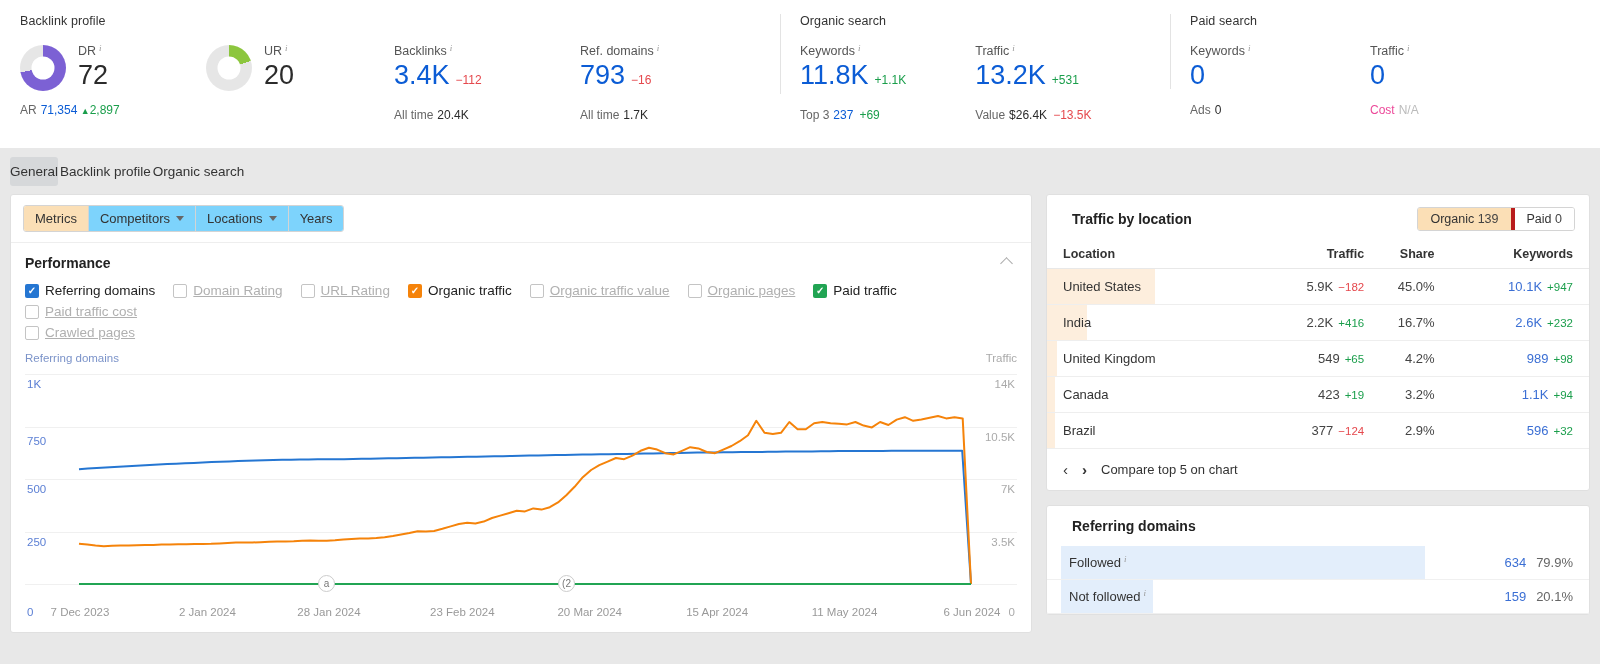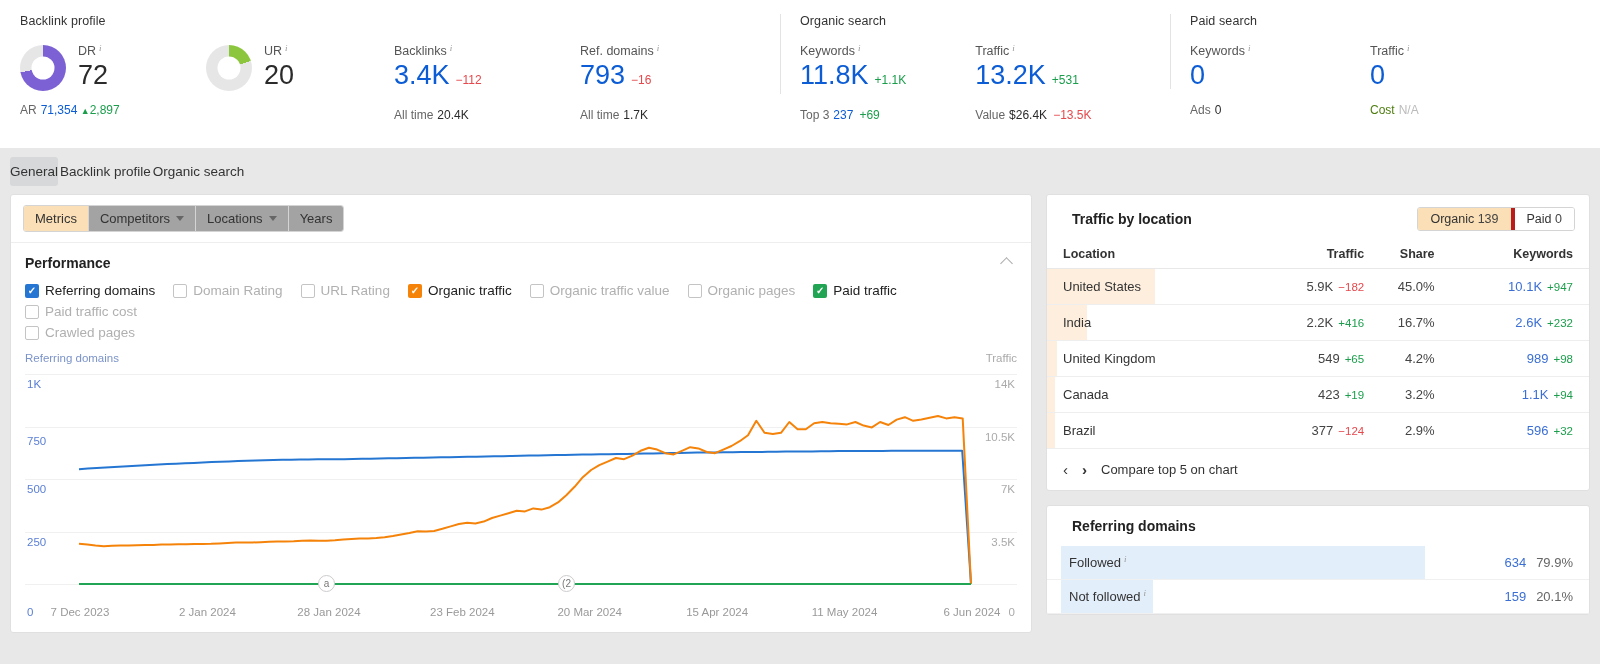--- a/index.html
+++ b/index.html
@@ -54,21 +54,21 @@
   }
   .m-value.blue { color: #0b5cd5; }
   .delta { font-size: 12px; margin-left: 6px; font-weight: 400; }
   .delta.neg { color: #e5484d; }
   .delta.pos { color: #1a9e4b; }
   .m-sub {
     font-size: 12px; color: #666; margin-top: 12px; white-space: nowrap;
   }
   .m-sub .v { color: #2b2b2b; margin-left: 4px; }
   .m-sub .v.blue { color: #0b5cd5; }
-  .m-sub .muted { color: #4d7c0f; }
+  .m-sub .muted { color: #ec4899; }
   .m-sub .muted2 { color: #bbb; }
   .tri-up { color: #1a9e4b; font-size: 9px; }
 
   
   .tabbar {
     height: 46px; background: #e8e8e8;
     display: flex; align-items: center; padding-left: 10px; gap: 2px;
   }
   .tab {
     padding: 7px 0; font-size: 13.5px; color: #333; cursor: pointer;
@@ -82,21 +82,21 @@
   .right-col { width: 544px; flex: none; display: flex; flex-direction: column; gap: 14px; }
   .card { background: #fff; border: 1px solid #e0e0e0; border-radius: 3px; }
 
   
   .chart-toolbar {
     display: flex; align-items: center; justify-content: space-between;
     padding: 10px 12px; border-bottom: 1px solid #eee;
   }
   .btn-group { display: flex; border: 1px solid #d4d4d4; border-radius: 3px; overflow: hidden; }
   .btn-group > div {
-    padding: 5px 11px; font-size: 13px; color: #333; background: #a3a3a3;
+    padding: 5px 11px; font-size: 13px; color: #333; background: #7dd3fc;
     border-right: 1px solid #d4d4d4; cursor: pointer; white-space: nowrap;
     display: flex; align-items: center; gap: 6px;
   }
   .btn-group > div:last-child { border-right: none; }
   .btn-group > div.sel { background: #fbdfb6; }
   .caret { width: 0; height: 0; border-left: 4px solid transparent; border-right: 4px solid transparent; border-top: 5px solid #666; }
   .tb-right { display: flex; align-items: center; gap: 10px; }
   .range-group { display: flex; border: 1px solid #d4d4d4; border-radius: 3px; overflow: hidden; }
   .range-group > div {
     padding: 5px 12px; font-size: 13px; color: #333; background: #fff;
@@ -129,21 +129,21 @@
         flex: none; position: relative; }
   .cb.on { border: none; }
   .cb.on::after {
     content: "✓"; position: absolute; left: 50%; top: 50%; transform: translate(-50%,-52%);
     color: #fff; font-size: 10px; line-height: 10px; font-weight: bold;
   }
   .cb.blue { background: #2576d2; }
   .cb.orange { background: #f5830a; }
   .cb.green { background: #21a453; }
   .lg-label.on { color: #222; }
-  .lg-label.off { color: #b0b0b0; }
+  .lg-label.off { color: #b0b0b0; text-decoration: underline; }
 
   
   .chart-wrap { position: relative; height: 252px; margin: 0 0 0 0; }
   .axis-title { position: absolute; font-size: 11.5px; }
   .axis-title.left { left: 14px; top: 0; color: #7b93c9; }
   .axis-title.right { right: 14px; top: 0; color: #aaa; }
   .y-lab { position: absolute; font-size: 11.5px; }
   .y-lab.l { left: 16px; color: #5b7fd4; }
   .y-lab.r { right: 16px; color: #aaa; }
   .grid-line { position: absolute; left: 14px; right: 14px; height: 1px; background: #f0f0f0; }

